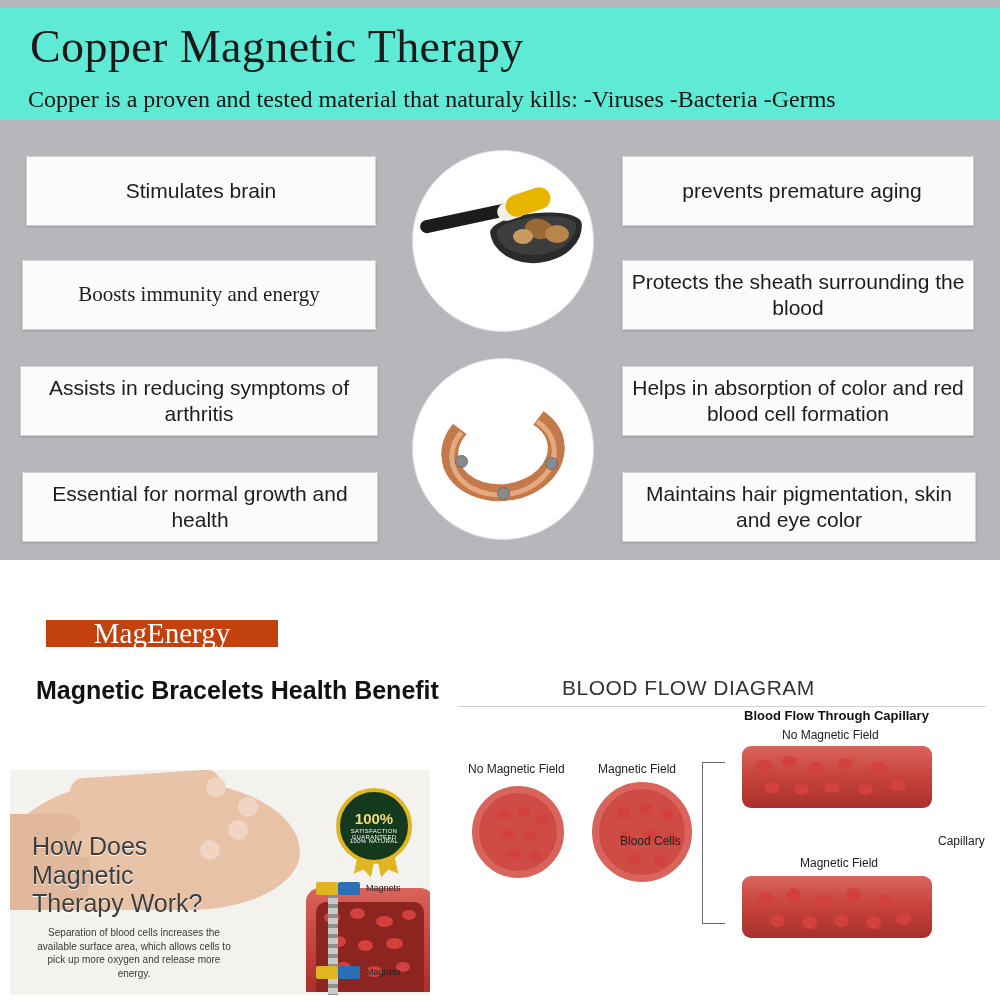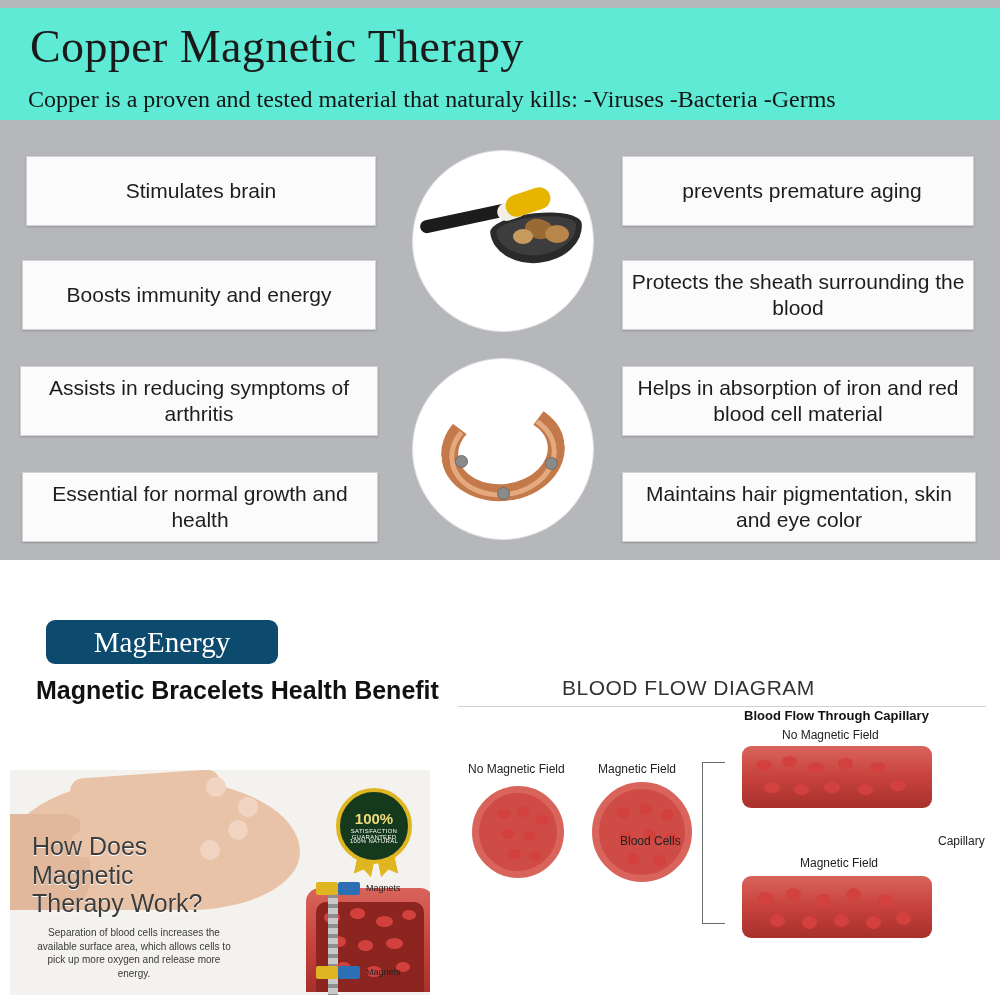--- a/index.html
+++ b/index.html
@@ -58,21 +58,21 @@
     text-align: center;
     color: #1d1d1d;
     font-size: 21px;
     line-height: 1.22;
     padding: 4px 8px;
     box-sizing: border-box;
   }
 
   
   .b-l1 { left: 26px;  top: 156px; width: 350px; height: 70px; }
-  .b-l2 { left: 22px;  top: 260px; width: 354px; height: 70px; }
+  .b-l2 { left: 22px;  top: 260px; width: 354px; height: 70px; font-family: Liberation Serif, serif; }
   .b-l3 { left: 20px;  top: 366px; width: 358px; height: 70px; }
   .b-l4 { left: 22px;  top: 472px; width: 356px; height: 70px; }
   
   .b-r1 { left: 622px; top: 156px; width: 352px; height: 70px; padding-left: 16px; }
   .b-r2 { left: 622px; top: 260px; width: 352px; height: 70px; }
   .b-r3 { left: 622px; top: 366px; width: 352px; height: 70px; }
   .b-r4 { left: 622px; top: 472px; width: 354px; height: 70px; }
 
   
   .circle-img {
@@ -186,26 +186,25 @@
   .bottom-panel {
     position: absolute;
     left: 0; top: 580px;
     width: 1000px;
     height: 420px;
     background: #ffffff;
   }
   .brand-badge {
     position: absolute;
     left: 46px; top: 40px;
-    width: 232px; height: 44px;
-    background: #0c4a6e;
+    width: 232px; height: 27px;
+    background: #c2410c;
     display: flex;
     align-items: center;
     justify-content: center;
-    border-radius: 9px;
   }
   .brand-badge span {
     font-family: "Liberation Serif", serif;
     font-size: 29px;
     color: #ffffff;
   }
   .bottom-heading {
     position: absolute;
     left: 36px; top: 96px;
     font-size: 25px;
@@ -430,21 +429,21 @@
     <div class="header-sub">Copper is a proven and tested material that naturaly kills: -Viruses -Bacteria -Germs</div>
   </div>
 
   <div class="benefit-box b-l1">Stimulates brain</div>
   <div class="benefit-box b-l2">Boosts immunity and energy</div>
   <div class="benefit-box b-l3">Assists in reducing symptoms of arthritis</div>
   <div class="benefit-box b-l4">Essential for normal growth and health</div>
 
   <div class="benefit-box b-r1">prevents premature aging</div>
   <div class="benefit-box b-r2">Protects the sheath surrounding the blood</div>
-  <div class="benefit-box b-r3">Helps in absorption of iron and red blood cell material</div>
+  <div class="benefit-box b-r3">Helps in absorption of color and red blood cell formation</div>
   <div class="benefit-box b-r4">Maintains hair pigmentation, skin and eye color</div>
 
   <div class="circle-img circle-top">
     <div class="spoon-handle"></div>
     <div class="spoon-bowl"></div>
     <div class="spoon-bowl-inner"></div>
     <div class="pill-white"></div>
     <div class="pill-yellow"></div>
     <div class="pill-brown1"></div>
     <div class="pill-brown2"></div>

